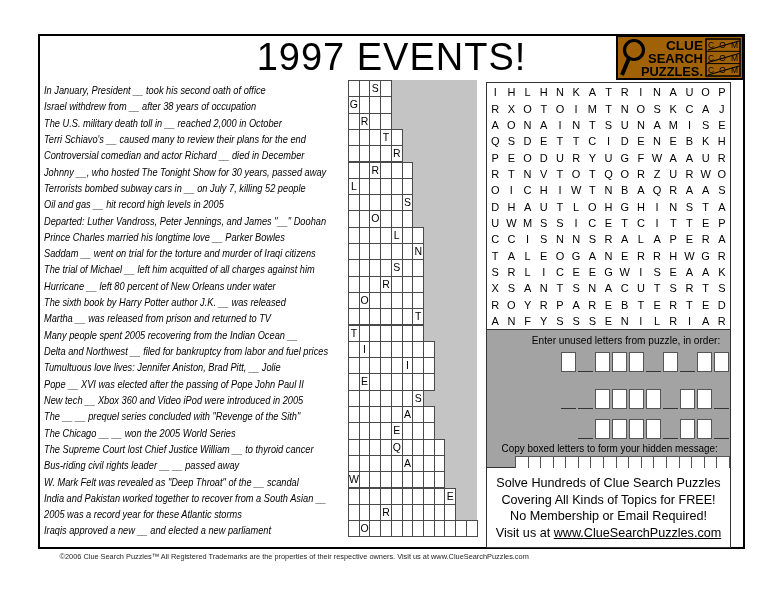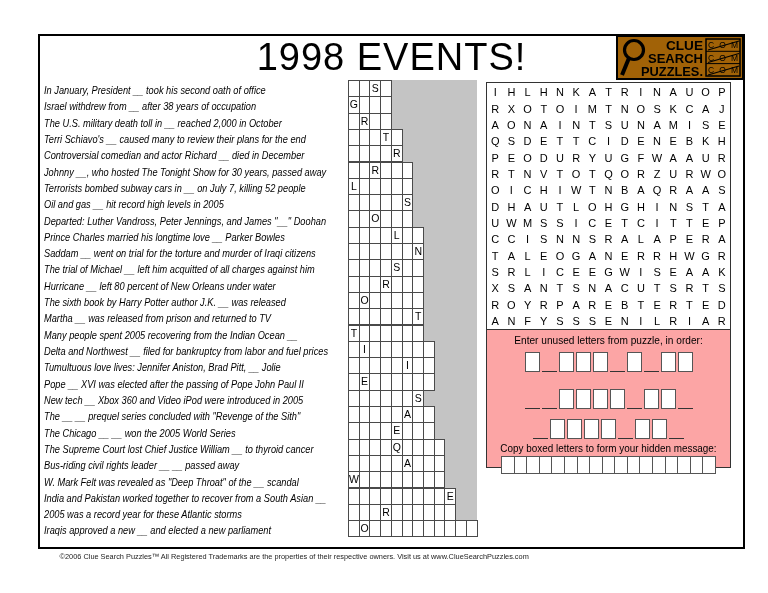--- a/index.html
+++ b/index.html
@@ -11,21 +11,21 @@
   .clue{height:16.32px;line-height:16.32px;font-size:11px;white-space:nowrap;transform:scaleX(0.84);transform-origin:0 50%;}
   .answer-grid{position:absolute;left:308px;top:44px;width:170px;height:458px;}
   .answer-grid .backdrop{position:absolute;left:0;top:0;width:129px;height:441px;background:#c4c4c4;}
   .cw-row{position:absolute;left:0;display:flex;}
   .cw-cell{width:11.72px;height:17.3px;margin-left:-1px;border:1px solid #4a4a4a;box-sizing:border-box;background:#fff;
            font-size:10.5px;line-height:15.5px;text-align:center;}
   .cw-cell:first-child{margin-left:0;}
   .ws-box{position:absolute;left:446px;top:46px;width:245px;height:248px;border:1px solid #333;box-sizing:border-box;background:#fff;padding-top:1px;}
   .ws-row{display:flex;height:16.35px;align-items:center;justify-content:center;}
   .ws-letter{width:16.2px;text-align:center;font-size:11px;}
-  .fill-box{position:absolute;left:446px;top:294px;width:245px;height:138px;border:1px solid #333;border-top:none;box-sizing:border-box;background:#fca5a5;text-align:center;}
+  .fill-box{position:absolute;left:446px;top:294px;width:245px;height:138px;border:1px solid #333;border-top:none;box-sizing:border-box;background:#a3a3a3;text-align:right;}
   .fill-label{font-size:11px;margin-top:4px;transform:scaleX(0.92);}
   .fill-row{margin-top:6px;height:20px;line-height:0;white-space:nowrap;}
   .fill-row.r2{margin-top:17px;}
   .fill-row.r3{margin-top:10px;}
   .slot-box,.slot-blank{display:inline-block;width:15px;height:20px;box-sizing:border-box;margin:0 1px;vertical-align:bottom;}
   .slot-box{border:1px solid #555;background:#fff;}
   .slot-blank{border-bottom:1px solid #333;}
   .msg-label{font-size:11px;margin-top:3px;transform:scaleX(0.90);}
   .msg-strip{margin-top:2px;font-size:0;white-space:nowrap;}
   .msg-cell{display:inline-block;width:13.6px;height:18px;border:1px solid #555;box-sizing:border-box;margin-left:-1px;background:#fff;}
@@ -33,21 +33,21 @@
   .promo-box{position:absolute;left:446px;top:432px;width:245px;height:80px;border:1px solid #333;border-top:none;box-sizing:border-box;background:#fff;text-align:center;padding-top:7px;}
   .promo-line{font-size:13px;line-height:16.5px;white-space:nowrap;transform:scaleX(0.97);}
   .promo-url{text-decoration:underline;}
   .footer{position:absolute;left:2px;top:516px;width:440px;text-align:center;font-size:8px;color:#222;white-space:nowrap;transform:scaleX(0.92);transform-origin:50% 0;}
 </style>
 </head>
 <body>
 
 <div class="frame">
 
-  <div class="title">1998 EVENTS!</div>
+  <div class="title">1997 EVENTS!</div>
 
   <div class="logo-box">
     <svg width="124" height="41" viewBox="0 0 124 41">
       <g>
         <circle cx="16" cy="13" r="9.5" fill="none" stroke="#000" stroke-width="3.2"></circle>
         <line x1="11" y1="21" x2="4" y2="38" stroke="#000" stroke-width="4"></line>
       </g>
       <text x="85" y="13" text-anchor="end" font-family="Liberation Sans, sans-serif" font-weight="bold" font-size="13" textLength="37" lengthAdjust="spacingAndGlyphs">CLUE</text>
       <text x="85" y="26" text-anchor="end" font-family="Liberation Sans, sans-serif" font-weight="bold" font-size="13" textLength="55" lengthAdjust="spacingAndGlyphs">SEARCH</text>
       <text x="85" y="39" text-anchor="end" font-family="Liberation Sans, sans-serif" font-weight="bold" font-size="13" textLength="62" lengthAdjust="spacingAndGlyphs">PUZZLES.</text>
@@ -619,16 +619,22 @@
     <div class="fill-label">Enter unused letters from puzzle, in order:</div>
     <div>
         <div class="fill-row"><span class="slot-box"></span><span class="slot-blank"></span><span class="slot-box"></span><span class="slot-box"></span><span class="slot-box"></span><span class="slot-blank"></span><span class="slot-box"></span><span class="slot-blank"></span><span class="slot-box"></span><span class="slot-box"></span></div>
         <div class="fill-row r2"><span class="slot-blank"></span><span class="slot-blank"></span><span class="slot-box"></span><span class="slot-box"></span><span class="slot-box"></span><span class="slot-box"></span><span class="slot-blank"></span><span class="slot-box"></span><span class="slot-box"></span><span class="slot-blank"></span></div>
         <div class="fill-row r3"><span class="slot-blank"></span><span class="slot-box"></span><span class="slot-box"></span><span class="slot-box"></span><span class="slot-box"></span><span class="slot-blank"></span><span class="slot-box"></span><span class="slot-box"></span><span class="slot-blank"></span></div>
       </div>
     <div class="msg-label">Copy boxed letters to form your hidden message:</div>
     <div class="msg-strip"><span class="msg-cell"></span><span class="msg-cell"></span><span class="msg-cell"></span><span class="msg-cell"></span><span class="msg-cell"></span><span class="msg-cell"></span><span class="msg-cell"></span><span class="msg-cell"></span><span class="msg-cell"></span><span class="msg-cell"></span><span class="msg-cell"></span><span class="msg-cell"></span><span class="msg-cell"></span><span class="msg-cell"></span><span class="msg-cell"></span><span class="msg-cell"></span><span class="msg-cell"></span></div>
   </div>
 
+  <div class="promo-box">
+    <div class="promo-line">Solve Hundreds of Clue Search Puzzles</div>
+    <div class="promo-line">Covering All Kinds of Topics for FREE!</div>
+    <div class="promo-line">No Membership or Email Required!</div>
+    <div class="promo-line"><span>Visit us at </span><span class="promo-url">www.ClueSearchPuzzles.com</span></div>
+  </div>
 
   <div class="footer">©2006 Clue Search Puzzles™ All Registered Trademarks are the properties of their respective owners. Visit us at www.ClueSearchPuzzles.com</div>
 
 </div>
 
 </body></html>

